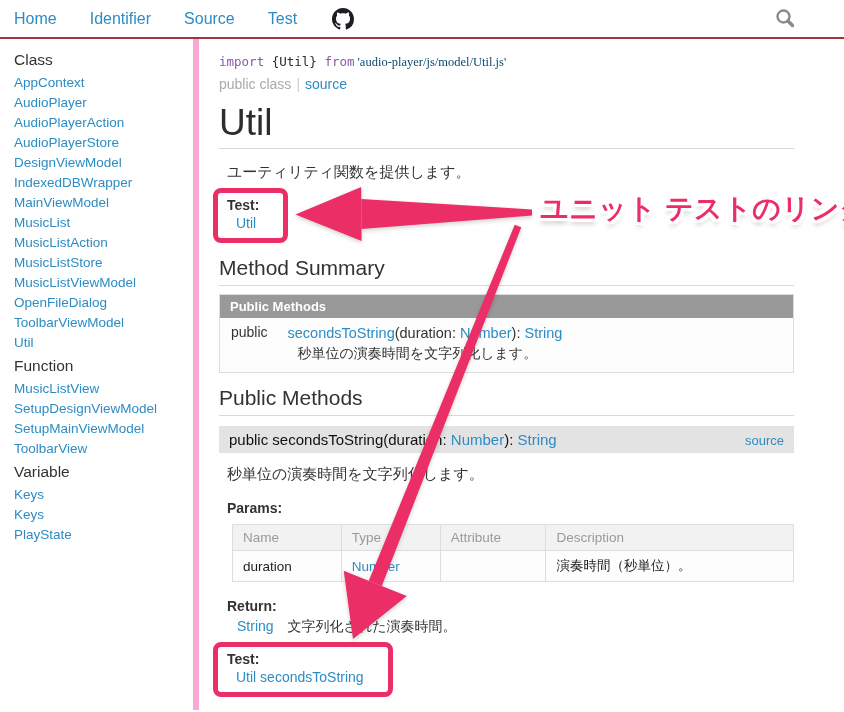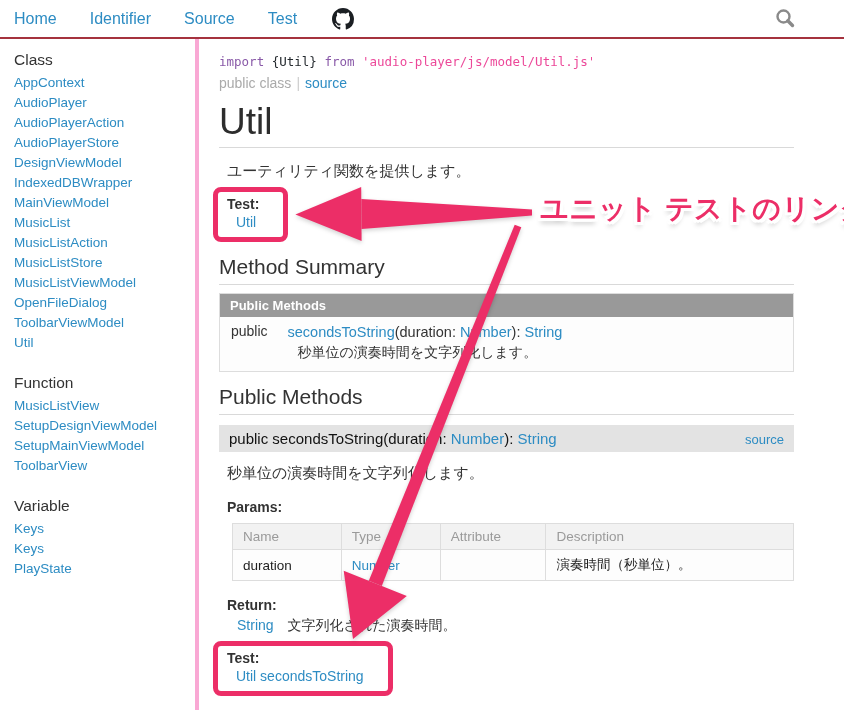--- a/index.html
+++ b/index.html
@@ -18,34 +18,34 @@
     border-bottom:2px solid #a5323e;
     gap:9px;
   }
   .navbar a.nav-link { font-size:16px; margin-right:24px; }
   .gh { display:inline-flex; align-items:center; margin-left:2px; }
   .search { margin-left:auto; margin-right:32px; display:inline-flex; cursor:pointer; }
 
   
   .container { display:flex; height:671px; }
   .sidebar {
-    width:199px; border-right:4px solid #f9a8d4;
+    width:199px; border-right:6px solid #f9a8d4;
     padding:12px 10px 0 14px; overflow:hidden; background:#fff;
   }
   .side-title { font-size:15.5px; color:#333; margin:0 0 3px 0; }
-  .side-title.gap { margin-top:22px; }
+  .side-title.gap { margin-top:5px; }
   .sidebar a { display:block; font-size:13.5px; padding:2.5px 0; }
 
   .content { flex:1; padding:15px 50px 0 20px; }
 
   
   .import-doc { font-family:"DejaVu Sans Mono", monospace; font-size:12.5px; }
   .kw { color:#8959a8; }
   .idn { color:#24292e; }
-  .str { color:#ec4899; }
+  .str { color:#0c4a6e;font-family:Liberation Serif, serif; }
 
   .access-line { margin-top:6px; font-size:14px; color:#aaa; }
   .access-line .sep { margin:0 5px; color:#ccc; }
 
   h1.page-title {
     font-size:37px; font-weight:400; color:#2d2d2d;
     margin:10px 0 0 0; padding-bottom:4px;
     border-bottom:1px solid #d9d9d9;
   }
   p.class-desc { margin:14px 0 0 8px; font-size:15px; }

